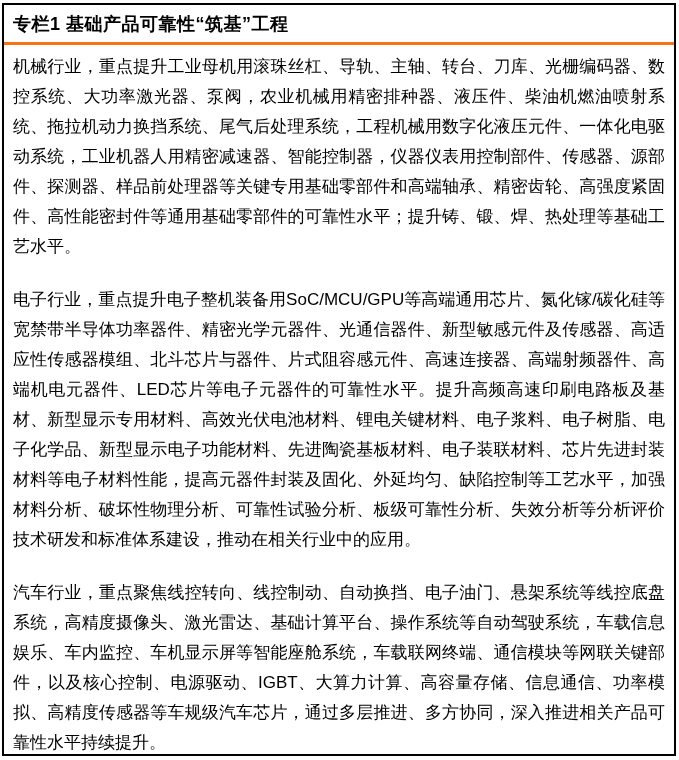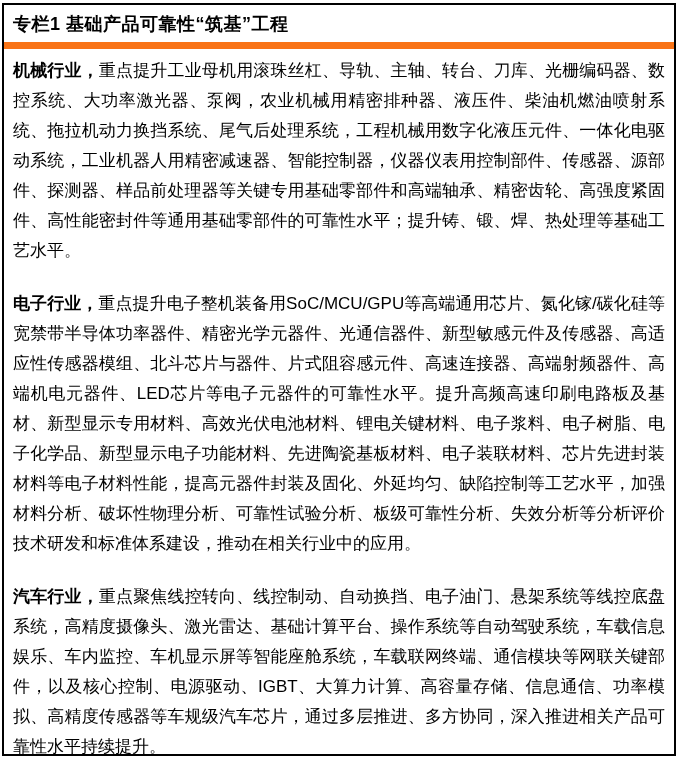--- a/index.html
+++ b/index.html
@@ -22,21 +22,21 @@
     right: 3px;
     bottom: 4px;
     border: 2px solid #000000;
     background: #ffffff;
     box-sizing: border-box;
     display: flex;
     flex-direction: column;
   }
   .panel-header {
     padding: 6px 22px 5px 9px;
-    border-bottom: 7px solid #f97316;
+    border-bottom: 3px solid #f97316;
     font-size: 18px;
     font-weight: 700;
     line-height: 26px;
     letter-spacing: 0.5px;
     white-space: nowrap;
     overflow: hidden;
   }
   .panel-body {
     flex: 1;
     padding: 7px 9px 6px 9px;
@@ -47,21 +47,21 @@
     font-size: 17px;
     line-height: 30px;
     text-align: justify;
     text-justify: inter-ideograph;
     word-break: break-all;
   }
   .para:last-child {
     margin-bottom: 12px;
   }
   .para .lead {
-    font-weight: 700;
+    font-weight: 400;
   }
 </style>
 </head>
 <body>
 
 <div class="panel">
   <div class="panel-header">专栏1 基础产品可靠性“筑基”工程</div>
 
   <div class="panel-body">
 

